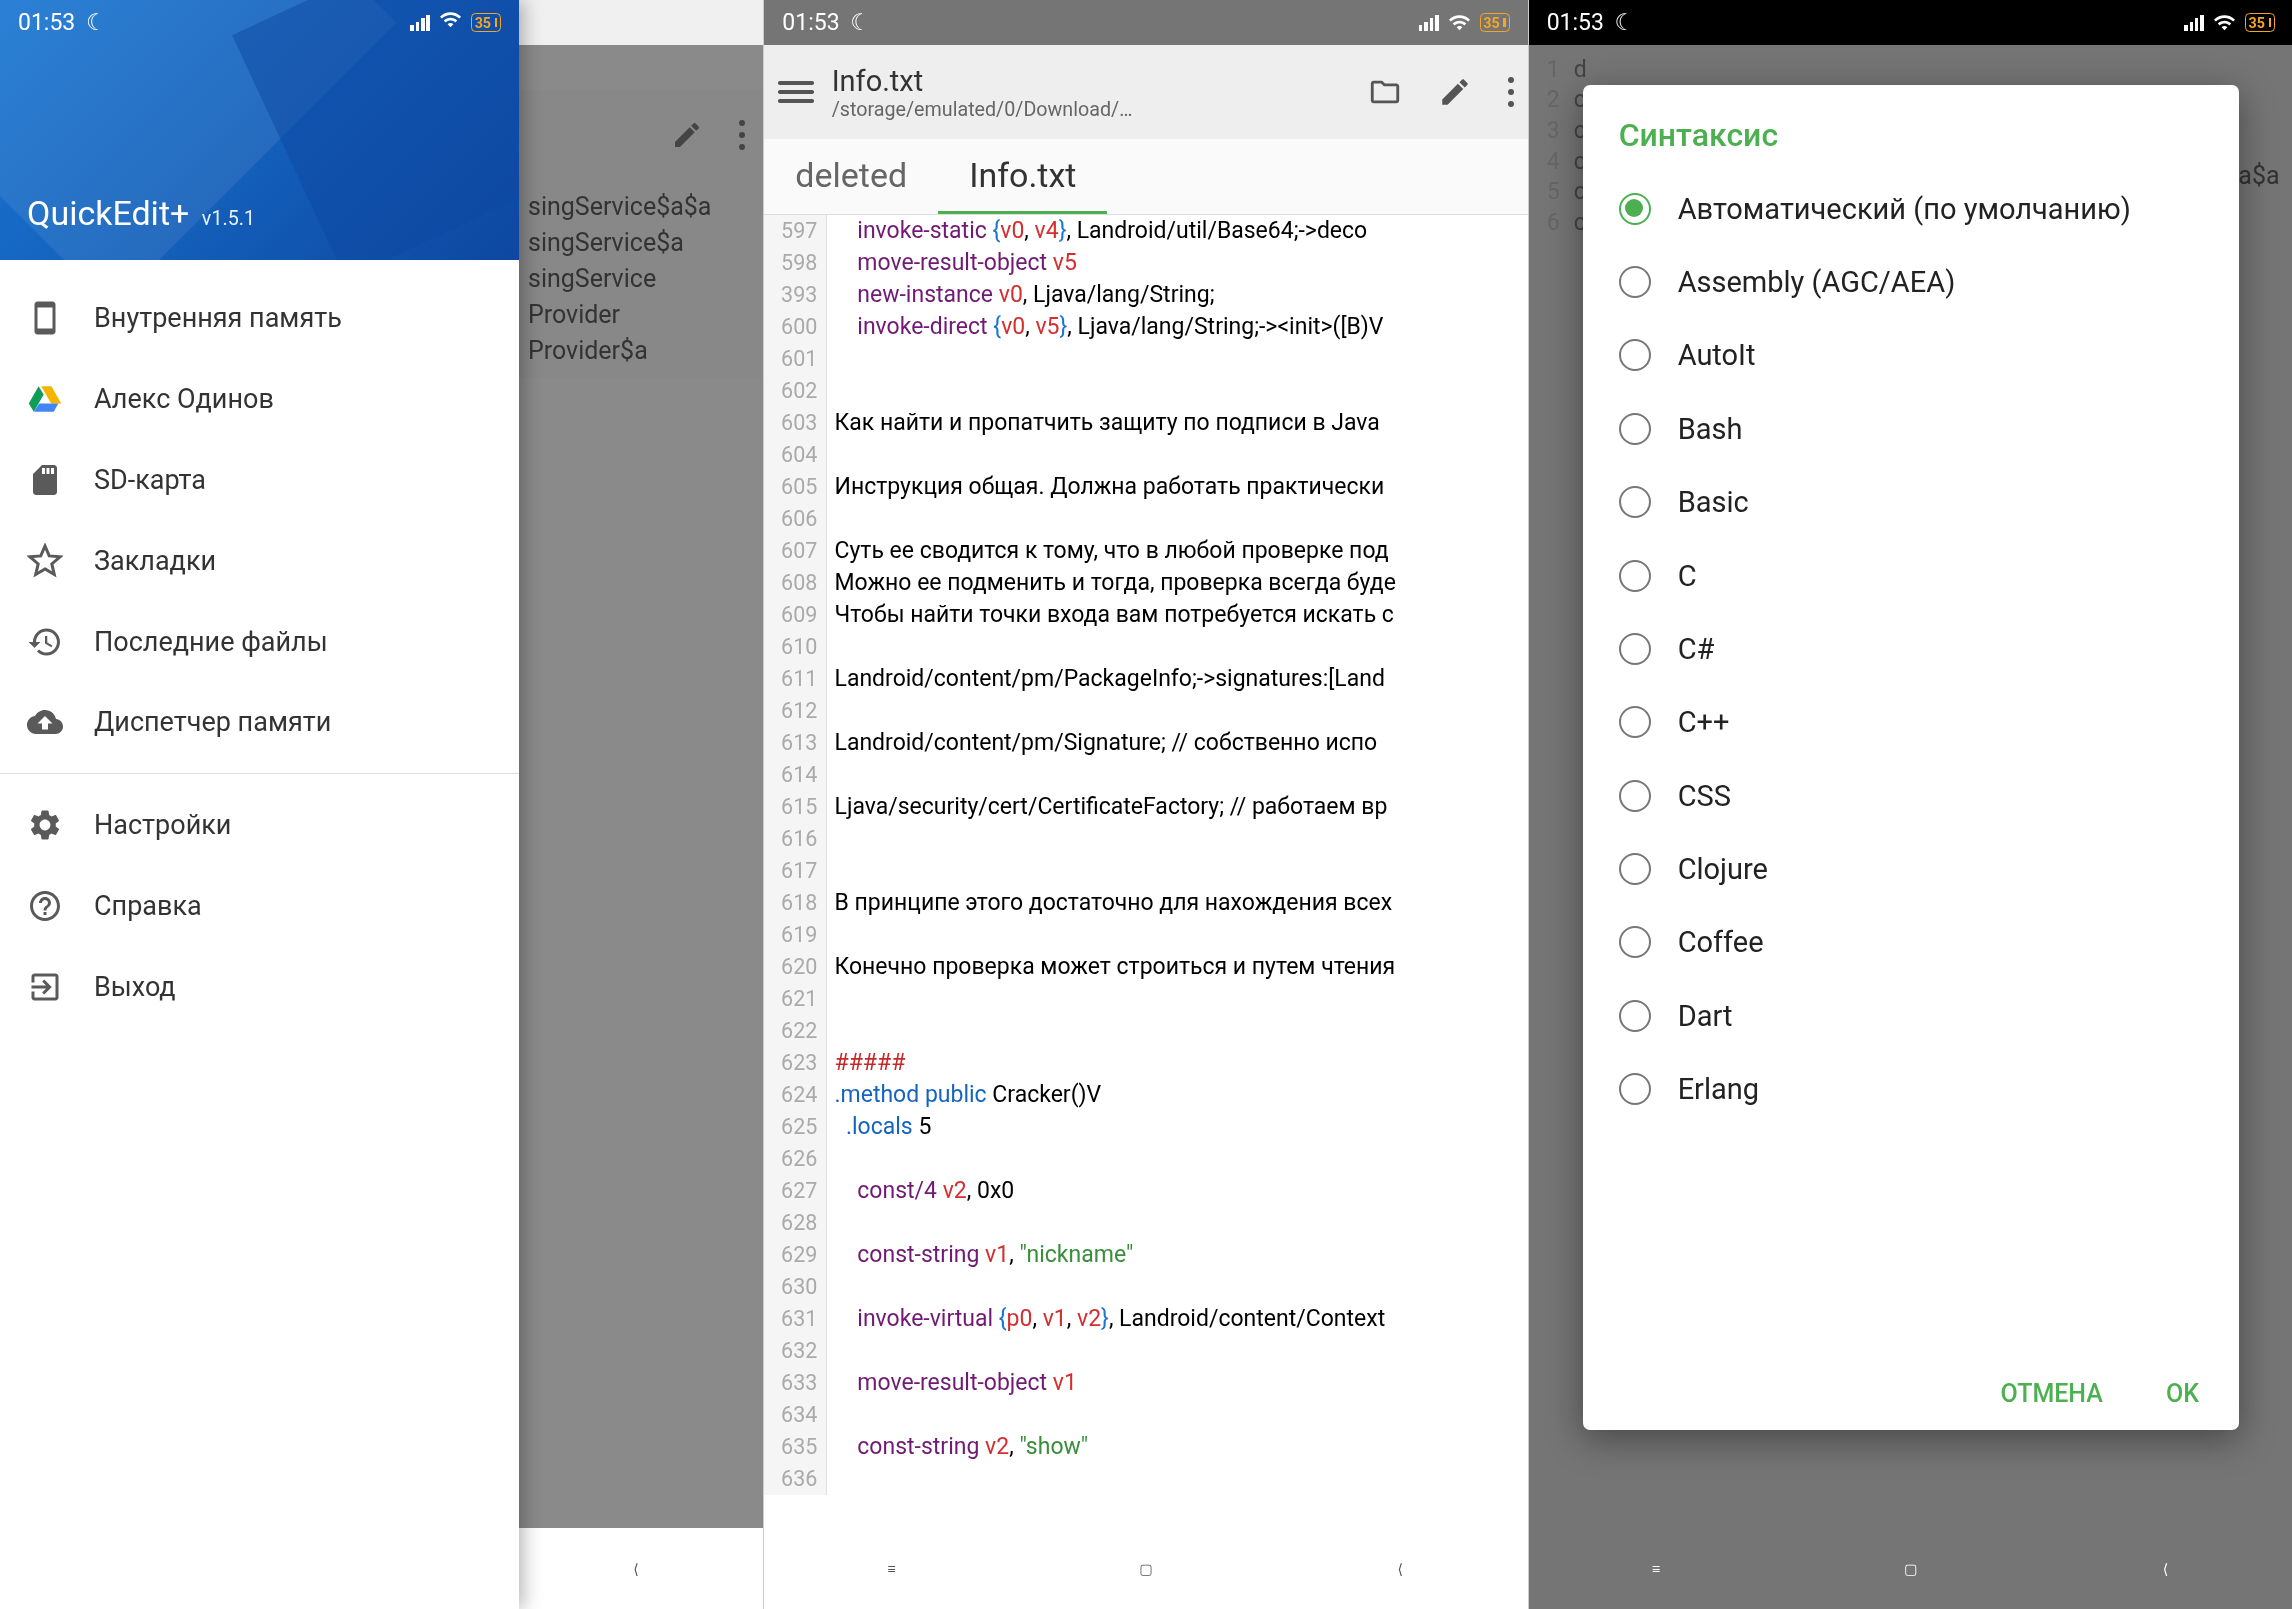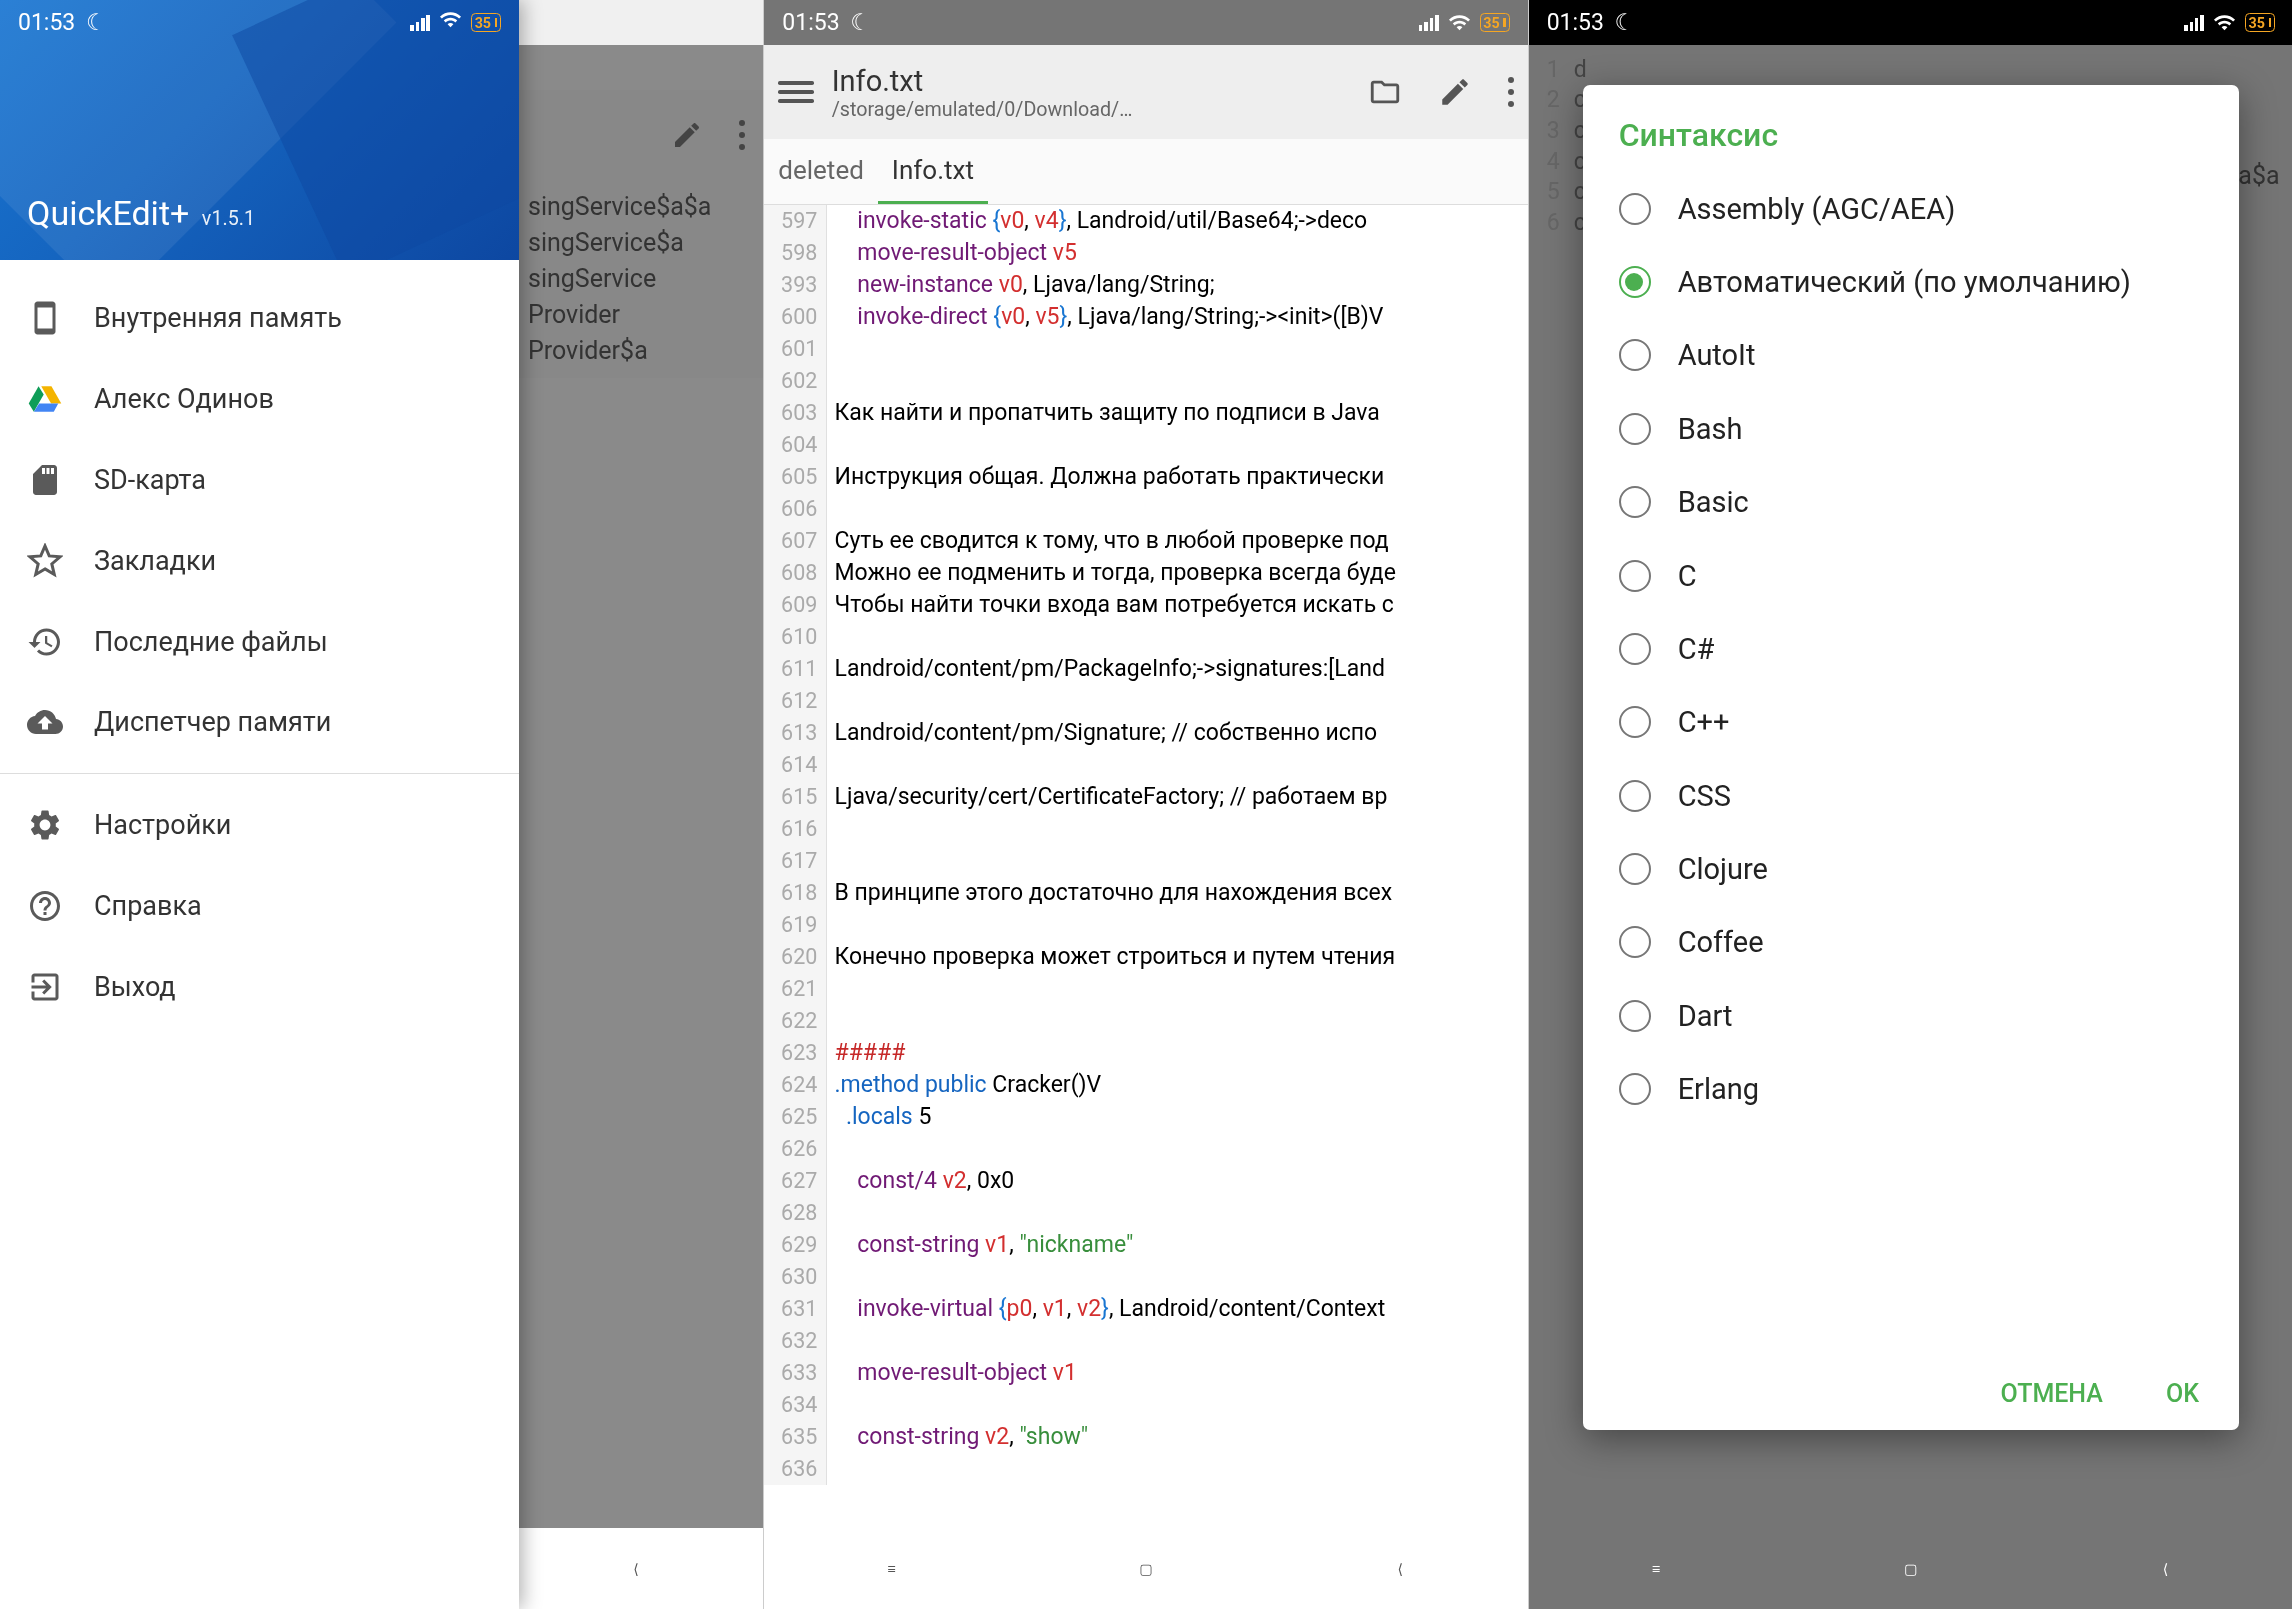--- a/index.html
+++ b/index.html
@@ -51,21 +51,21 @@
 .p2-bg{position:absolute;top:45px;left:0;right:0;bottom:81px;background:#fff}
 .p2-toolbar{height:94px;background:#eee;display:flex;align-items:center;padding:0 13.4px;gap:18px}
 .hamburger{width:36px;height:27px;display:flex;flex-direction:column;justify-content:space-around}
 .hamburger span{height:3.6px;background:#555;border-radius:1.8px}
 .p2-title{flex:1}
 .p2-title .name{font-size:29px;color:#333}
 .p2-title .path{font-size:19.7px;color:#666}
 .p2-actions{display:flex;gap:36px;align-items:center;color:#555}
 .p2-actions svg{width:34px;height:34px;fill:#555}
 .tabs{display:flex;background:#fafafa;border-bottom:0.9px solid #ddd}
-.tab{padding:16px 14px;font-size:26px;color:#666;border-bottom:3.6px solid transparent}
+.tab{padding:16px 31px;font-size:34px;color:#666;border-bottom:3.6px solid transparent}
 .tab.active{color:#333;border-bottom-color:#4caf50}
 .code-area{font-family:'Courier New',monospace;font-size:23px;line-height:32px;overflow:hidden}
 .code-line{display:flex;white-space:nowrap}
 .line-num{width:63px;text-align:right;padding-right:9px;color:#aaa;background:#f5f5f5;flex-shrink:0;font-size:21.5px;border-right:0.9px solid #e0e0e0}
 .line-content{padding-left:7.2px;flex:1}
 .kw{color:#701a75}
 .reg{color:#d32f2f}
 .brace{color:#1976d2}
 .str{color:#388e3c}
 .dir{color:#1565c0}
@@ -478,26 +478,26 @@
             <span class="un">6</span>
             <span>c</span>
           </div>
         </div>
     <div style="position:absolute;top:116px;right:13.4px;font-size:25px;color:#333">$a$a</div>
   </div>
   <div class="dialog">
     <div class="dialog-title">Синтаксис</div>
     <div class="dialog-list" id="dialog-list">
           <div class="radio-item">
-            <div class="radio"></div>
-            <span>Assembly (AGC/AEA)</span>
-          </div>
-          <div class="radio-item">
             <div class="radio checked"></div>
             <span>Автоматический (по умолчанию)</span>
+          </div>
+          <div class="radio-item">
+            <div class="radio"></div>
+            <span>Assembly (AGC/AEA)</span>
           </div>
           <div class="radio-item">
             <div class="radio"></div>
             <span>AutoIt</span>
           </div>
           <div class="radio-item">
             <div class="radio"></div>
             <span>Bash</span>
           </div>
           <div class="radio-item">

